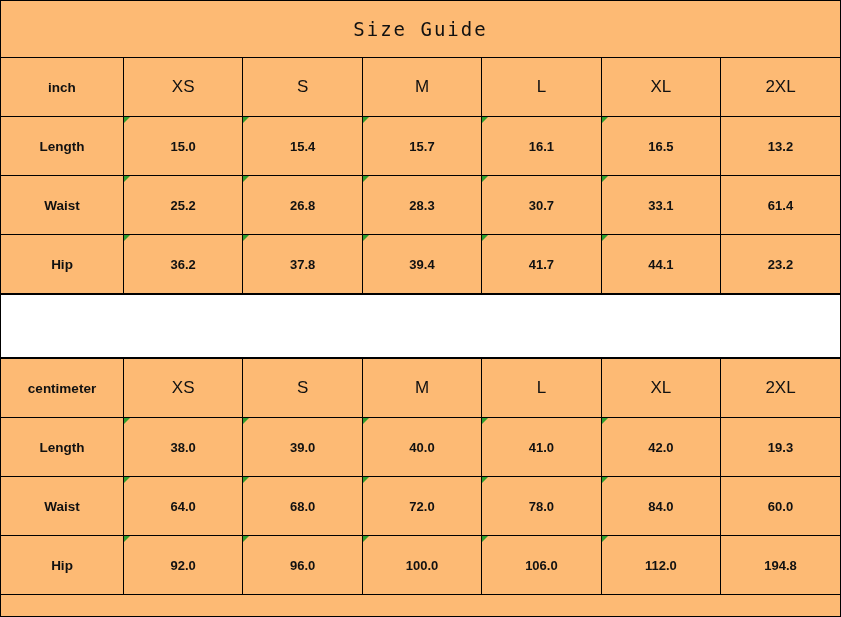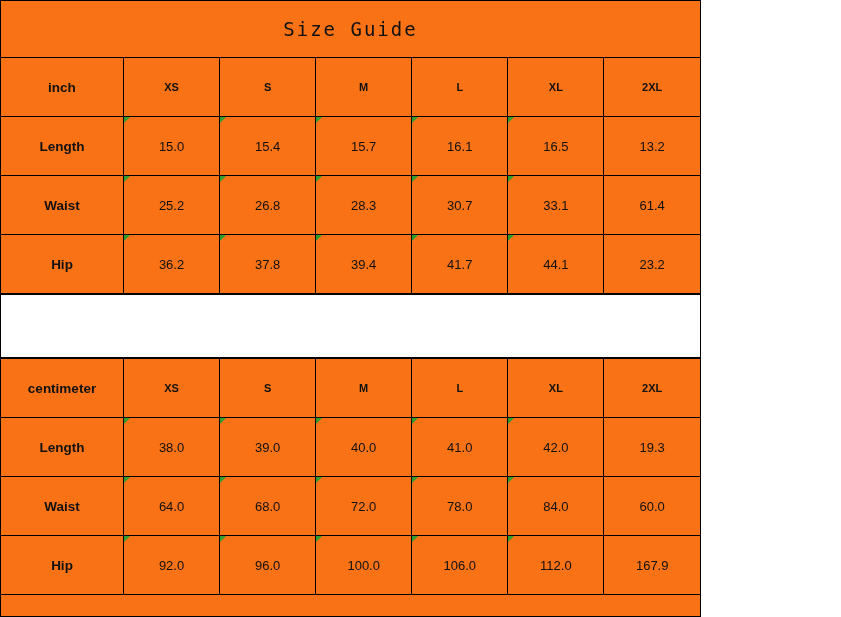--- a/index.html
+++ b/index.html
@@ -9,25 +9,25 @@
   body {
     width: 841px;
     height: 617px;
     background: #ffffff;
     font-family: "DejaVu Sans Mono", monospace;
     color: #111111;
     overflow: hidden;
   }
   .page {
     position: relative;
-    width: 701px;
+    width: 841px;
     height: 617px;
     box-sizing: border-box;
     border: 1px solid #000000;
-    background: #f97316;
+    background: #fdba74;
   }
   .title {
     height: 56px;
     line-height: 56px;
     text-align: center;
     font-family: "DejaVu Sans Mono", monospace;
     font-size: 19px;
     letter-spacing: 2px;
     color: #111111;
   }
@@ -47,26 +47,27 @@
     font-size: 13px;
     color: #111111;
     position: relative;
   }
   table.size-table td.rowhead {
     font-weight: bold;
     font-size: 13.5px;
     width: 120px;
   }
   table.size-table td.colhead {
-    font-weight: bold;
-    font-size: 11px;
+    font-weight: normal;
+    font-size: 17px;
   }
   
   table.size-table td + td {
     border-left: 1px solid #000000;
+    font-weight: bold;
   }
   table.size-table tr.header-row td {
     border-top: 1px solid #000000;
   }
   
   .tick {
     position: absolute;
     top: 0;
     left: 0;
     width: 0;
@@ -175,21 +176,21 @@
           <td><span class="tick"></span>84.0</td>
           <td>60.0</td>
         </tr>
         <tr>
           <td class="rowhead">Hip</td>
           <td><span class="tick"></span>92.0</td>
           <td><span class="tick"></span>96.0</td>
           <td><span class="tick"></span>100.0</td>
           <td><span class="tick"></span>106.0</td>
           <td><span class="tick"></span>112.0</td>
-          <td>167.9</td>
+          <td>194.8</td>
         </tr>
       </tbody>
     </table>
   </div>
 
   <div class="footer">The size chart is manual measured, the margin of error is 3cm.</div>
 
 </div>
 
 </body></html>

